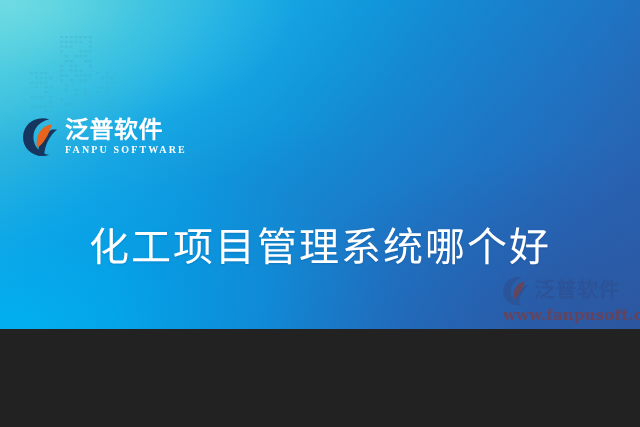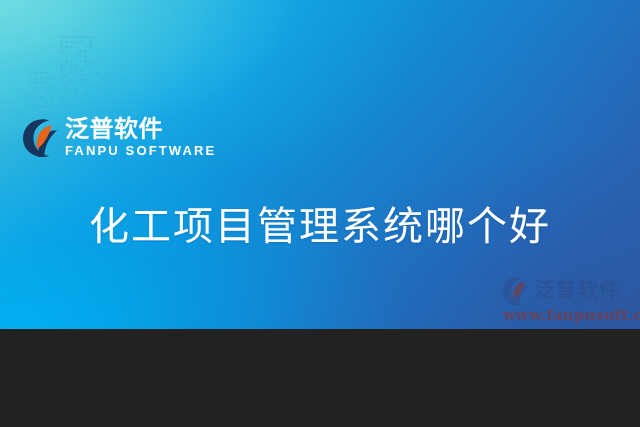--- a/index.html
+++ b/index.html
@@ -83,36 +83,36 @@
   .brand-cn {
     font-family: "DejaVu Sans", "Liberation Sans", sans-serif;
     font-size: 24px;
     font-weight: 700;
     color: #ffffff;
     line-height: 1.04;
     letter-spacing: 0.5px;
     white-space: nowrap;
   }
   .brand-en {
-    font-family: Liberation Sans, sans-serif;
-    font-size: 13px;
+    font-family: Liberation Serif, serif;
+    font-size: 10px;
     font-weight: 600;
     color: #ffffff;
     letter-spacing: 2.15px;
     line-height: 1.25;
     margin-top: 1px;
     white-space: nowrap;
   }
 
   
   .headline {
     position: absolute;
     left: 0;
     right: 0;
-    top: 175px;
+    top: 196px;
     text-align: center;
     font-family: "DejaVu Serif", "Liberation Serif", serif;
     font-size: 40px;
     font-weight: 400;
     color: #ffffff;
     letter-spacing: 2px;
     line-height: 1.2;
     white-space: nowrap;
     text-shadow: 0 1px 2px rgba(0, 40, 90, 0.18);
   }

